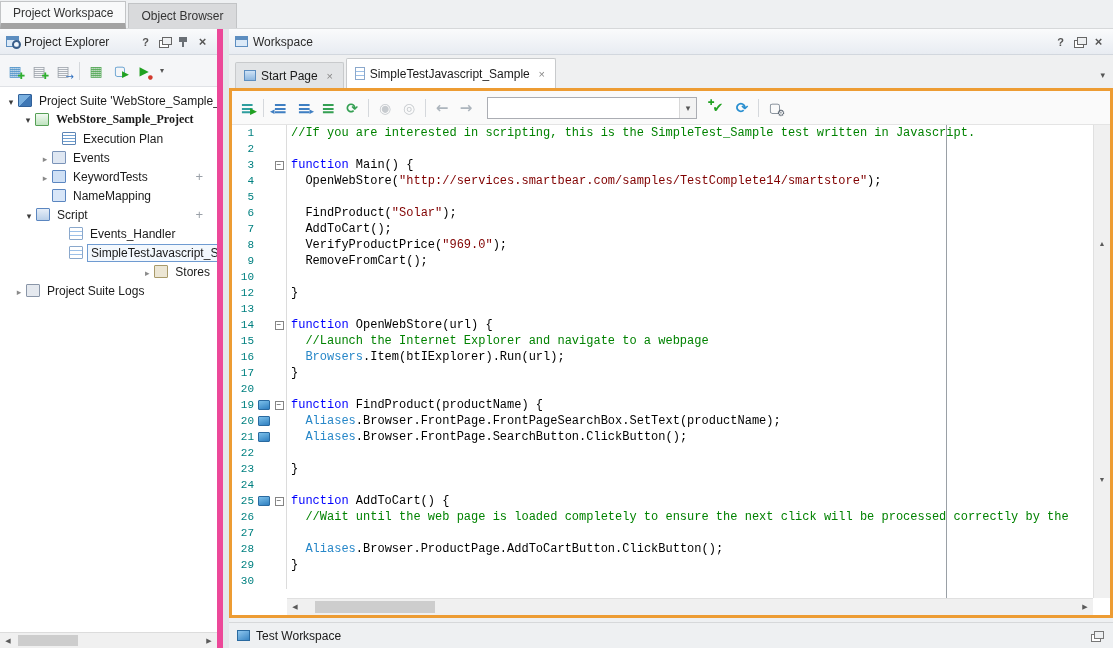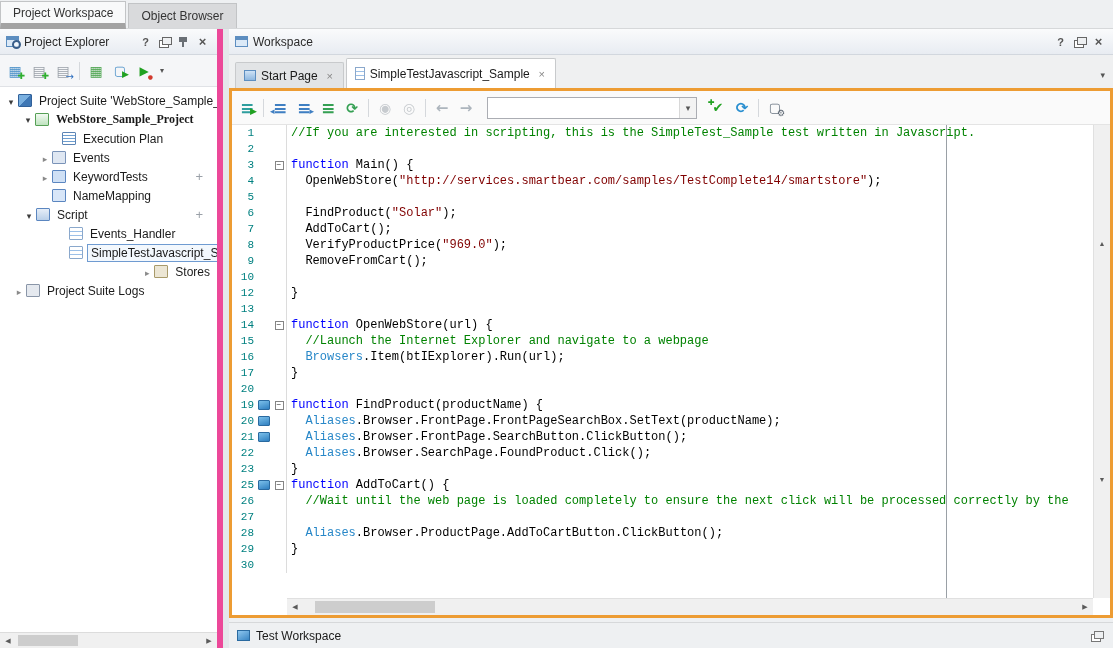--- a/index.html
+++ b/index.html
@@ -329,22 +329,23 @@
               <div class="crow"><span class="ln">12</span><span class="visc"></span><span class="foldc"></span><span class="codetext"><span class="tok-p">}</span></span></div>
               <div class="crow"><span class="ln">13</span><span class="visc"></span><span class="foldc"></span><span class="codetext"></span></div>
               <div class="crow"><span class="ln">14</span><span class="visc"></span><span class="foldc"><span class="foldbox"></span></span><span class="codetext"><span class="tok-k">function</span><span class="tok-p"> OpenWebStore(url) {</span></span></div>
               <div class="crow"><span class="ln">15</span><span class="visc"></span><span class="foldc"></span><span class="codetext"><span class="tok-c">  //Launch the Internet Explorer and navigate to a webpage</span></span></div>
               <div class="crow"><span class="ln">16</span><span class="visc"></span><span class="foldc"></span><span class="codetext"><span class="tok-p">  </span><span class="tok-i">Browsers</span><span class="tok-p">.Item(btIExplorer).Run(url);</span></span></div>
               <div class="crow"><span class="ln">17</span><span class="visc"></span><span class="foldc"></span><span class="codetext"><span class="tok-p">}</span></span></div>
               <div class="crow"><span class="ln">20</span><span class="visc"></span><span class="foldc"></span><span class="codetext"></span></div>
               <div class="crow"><span class="ln">19</span><span class="visc"><span class="vis-icon"></span></span><span class="foldc"><span class="foldbox"></span></span><span class="codetext"><span class="tok-k">function</span><span class="tok-p"> FindProduct(productName) {</span></span></div>
               <div class="crow"><span class="ln">20</span><span class="visc"><span class="vis-icon"></span></span><span class="foldc"></span><span class="codetext"><span class="tok-p">  </span><span class="tok-i">Aliases</span><span class="tok-p">.Browser.FrontPage.FrontPageSearchBox.SetText(productName);</span></span></div>
               <div class="crow"><span class="ln">21</span><span class="visc"><span class="vis-icon"></span></span><span class="foldc"></span><span class="codetext"><span class="tok-p">  </span><span class="tok-i">Aliases</span><span class="tok-p">.Browser.FrontPage.SearchButton.ClickButton();</span></span></div>
-              <div class="crow"><span class="ln">22</span><span class="visc"></span><span class="foldc"></span><span class="codetext"><span class="tok-p">  </span><span class="tok-i">Aliases</span><span class="tok-p">.Browser.SearchPage.FoundProduct.Click();</span></span></div>
+              <div class="crow"><span class="ln">22</span><span class="visc"></span><span class="foldc"></span></div>
               <div class="crow"><span class="ln">23</span><span class="visc"></span><span class="foldc"></span><span class="codetext"><span class="tok-p">}</span></span></div>
+              <div class="crow"><span class="ln">24</span><span class="visc"></span><span class="foldc"></span><span class="codetext"></span></div>
               <div class="crow"><span class="ln">25</span><span class="visc"><span class="vis-icon"></span></span><span class="foldc"><span class="foldbox"></span></span><span class="codetext"><span class="tok-k">function</span><span class="tok-p"> AddToCart() {</span></span></div>
               <div class="crow"><span class="ln">26</span><span class="visc"></span><span class="foldc"></span><span class="codetext"><span class="tok-c">  //Wait until the web page is loaded completely to ensure the next click will be processed correctly by the</span></span></div>
               <div class="crow"><span class="ln">27</span><span class="visc"></span><span class="foldc"></span></div>
               <div class="crow"><span class="ln">28</span><span class="visc"></span><span class="foldc"></span><span class="codetext"><span class="tok-p">  </span><span class="tok-i">Aliases</span><span class="tok-p">.Browser.ProductPage.AddToCartButton.ClickButton();</span></span></div>
               <div class="crow"><span class="ln">29</span><span class="visc"></span><span class="foldc"></span><span class="codetext"><span class="tok-p">}</span></span></div>
               <div class="crow"><span class="ln">30</span><span class="visc"></span><span class="foldc"></span><span class="codetext"></span></div>
             </div>
           <div class="vscroll">
             <span class="sb-arrow sba-up"></span>
             <div class="sb-track">

